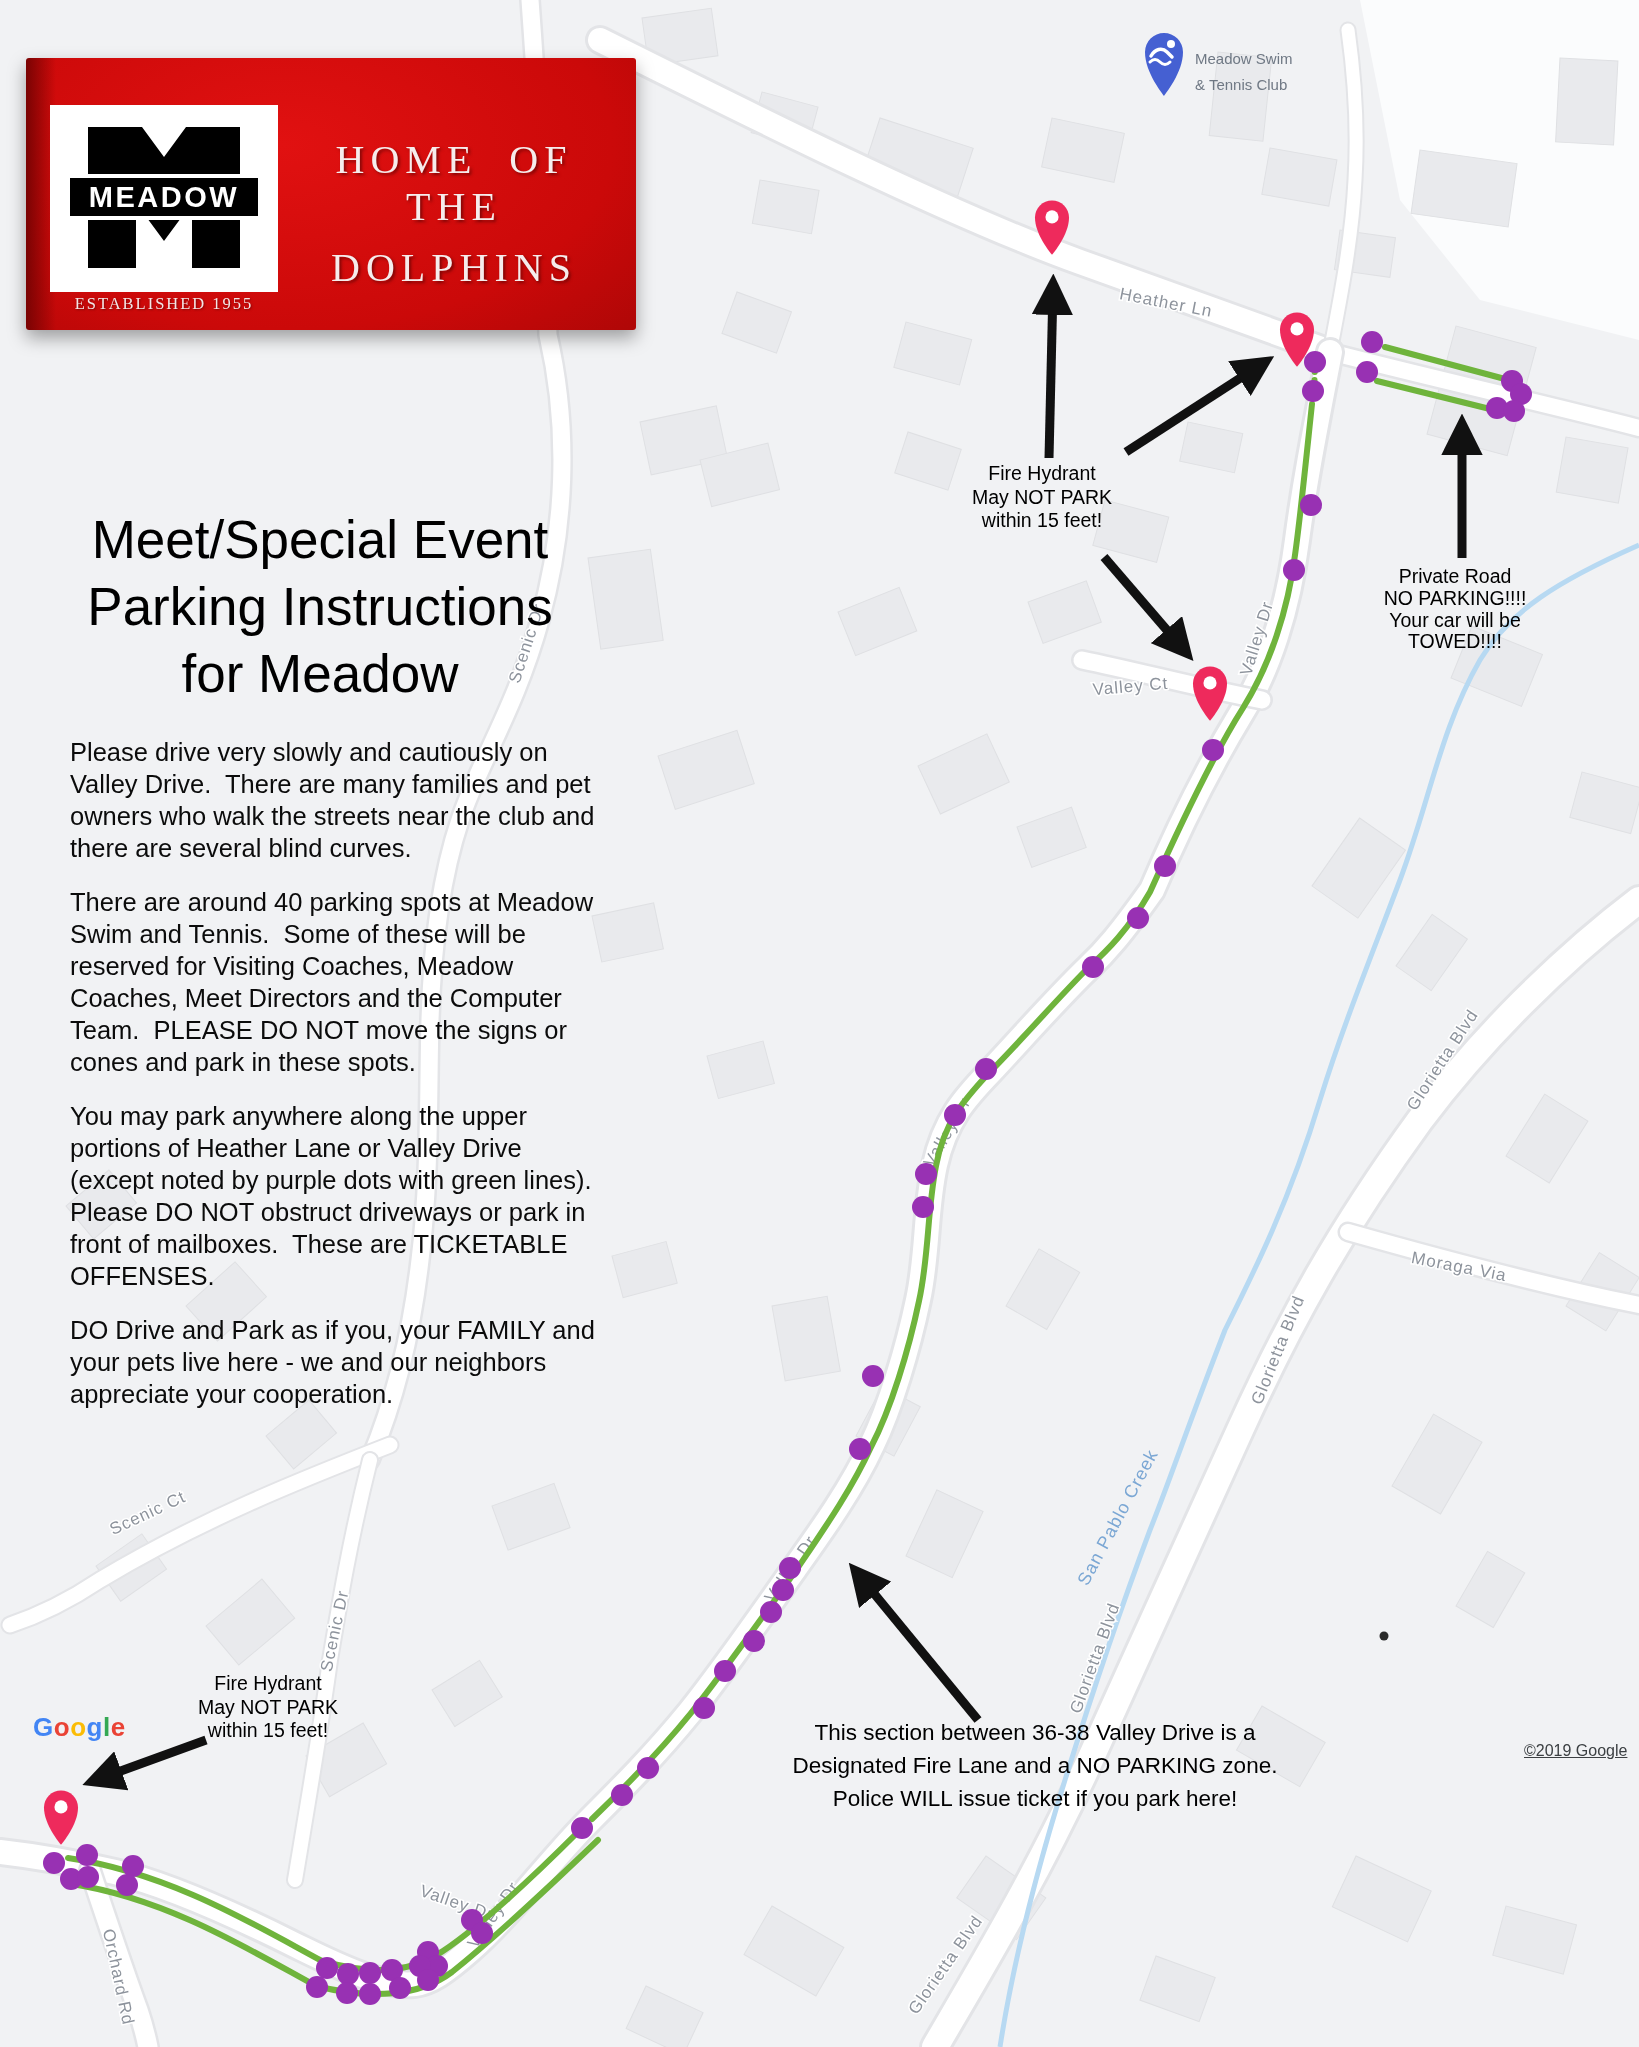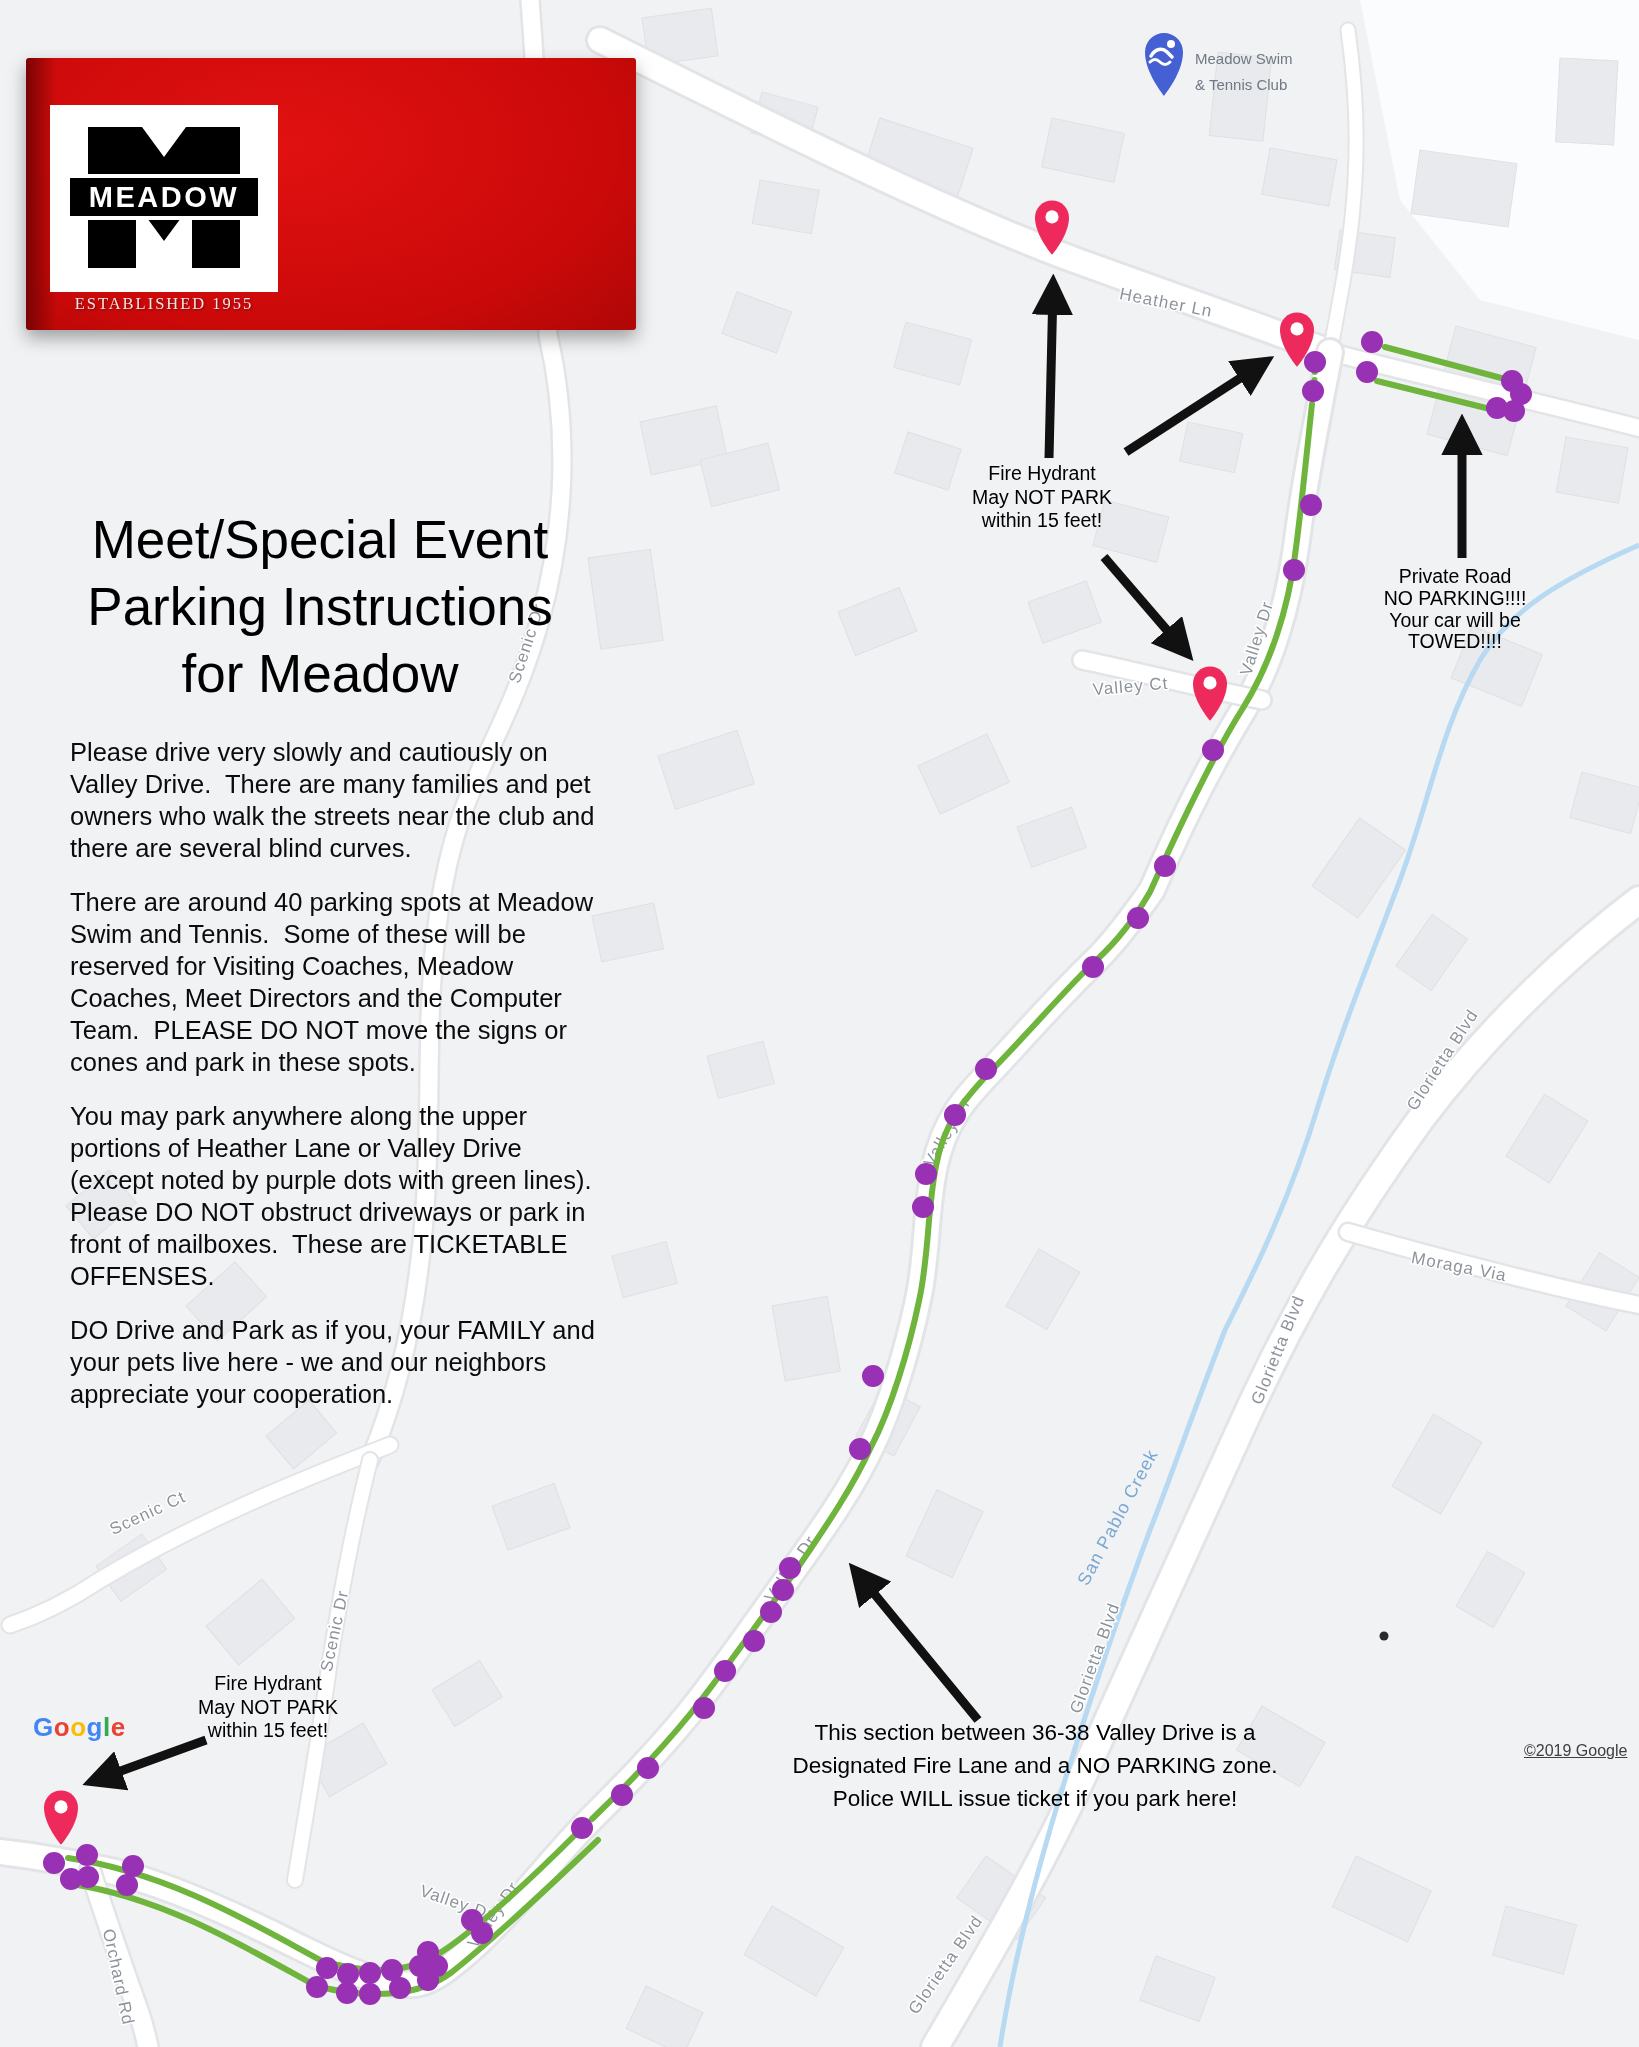--- a/index.html
+++ b/index.html
@@ -274,20 +274,22 @@
 
 <div class="overlay banner">
   <div class="logo-box">
     <svg width="228" height="185" viewBox="0 0 228 185">
       <path d="M38,22 L92,22 L114,52 L136,22 L190,22 L190,163 L142,163 L142,98 L114,136 L86,98 L86,163 L38,163 Z" fill="var(--logo-crimson)" stroke="var(--logo-navy)" stroke-width="8" stroke-linejoin="round"></path>
       <rect x="18" y="71" width="192" height="42" fill="var(--logo-navy)" stroke="#ffffff" stroke-width="4"></rect>
       <text x="114" y="102" text-anchor="middle" fill="#ffffff" style="font:bold 29px 'Liberation Sans',sans-serif;letter-spacing:2.5px">MEADOW</text>
     </svg>
   </div>
   <div class="home-text">
+    <div>HOME OF THE</div>
+    <div>DOLPHINS</div>
   </div>
   <div class="established">ESTABLISHED 1955</div>
 </div>
 
 <div class="overlay title">
   <div>Meet/Special Event</div>
   <div>Parking Instructions</div>
   <div>for Meadow</div>
 </div>
 

